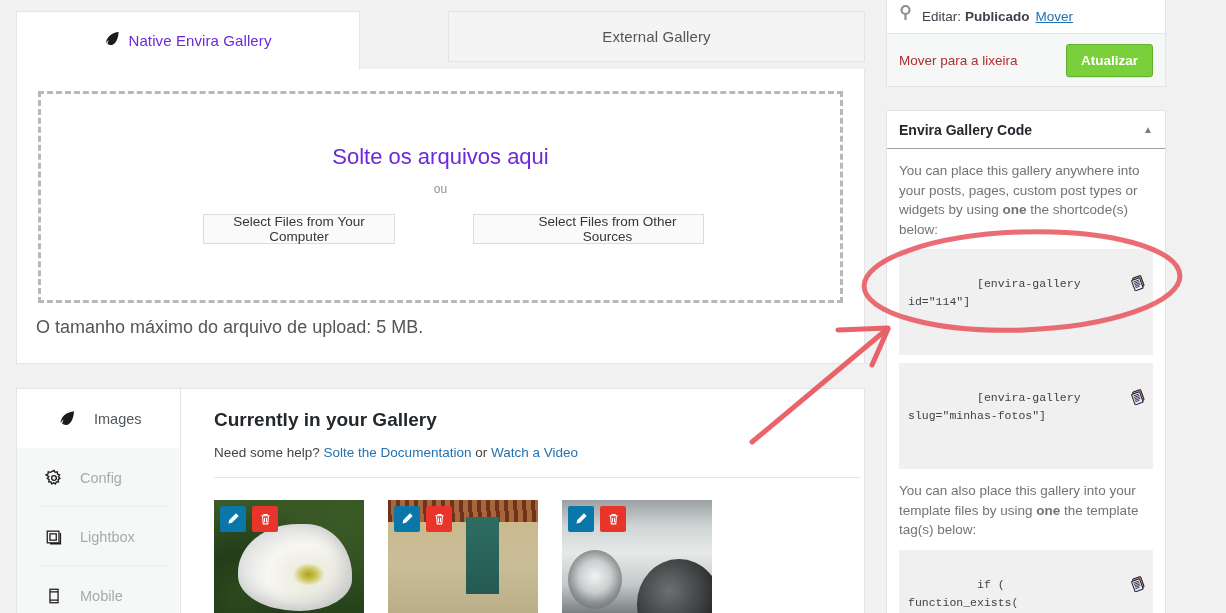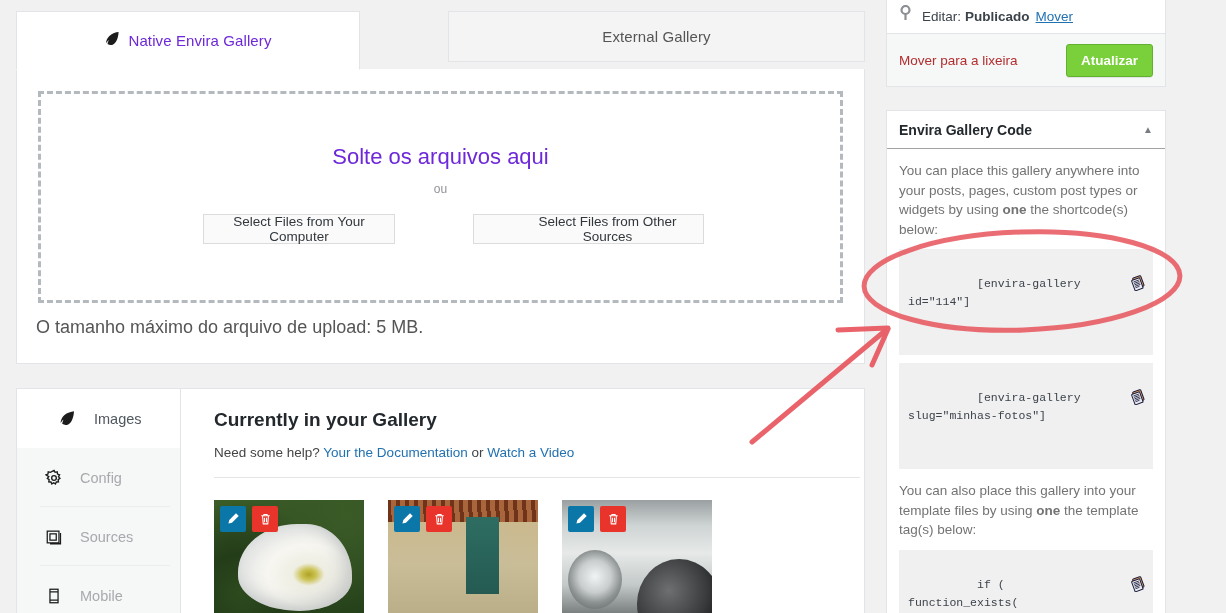--- a/index.html
+++ b/index.html
@@ -243,39 +243,39 @@
       </div>
 
       <div class="nav-item dim">
         <span class="nav-ico">
           <svg width="18" height="18" viewBox="0 0 20 20" fill="none" stroke="#1c1c1c" stroke-width="1.4">
             <rect x="2.5" y="3.5" width="13" height="13"></rect>
             <rect x="5.5" y="6.5" width="7" height="7"></rect>
             <path d="M17.2 5.6v11.9H5.6"></path>
           </svg>
         </span>
-        <span>Sources</span>
+        <span>Lightbox</span>
         <span class="nav-sep"></span>
       </div>
 
       <div class="nav-item dim">
         <span class="nav-ico">
           <svg width="18" height="18" viewBox="0 0 20 20" fill="none" stroke="#1c1c1c" stroke-width="1.4">
             <rect x="5.5" y="2.5" width="9" height="15"></rect>
             <path d="M5.5 5.5h9M5.5 14.5h9"></path>
           </svg>
         </span>
         <span>Mobile</span>
       </div>
     </div>
 
     <div id="gal-main">
       <h2 id="gal-title">Currently in your Gallery</h2>
       <div id="gal-help">
-        <span>Need some help? </span><a href="#">Your the Documentation</a><span> or </span><a href="#">Watch a Video</a>
+        <span>Need some help? </span><a href="#">Solte the Documentation</a><span> or </span><a href="#">Watch a Video</a>
       </div>
       <div id="gal-rule"></div>
 
       <div id="thumbs">
 
         <div class="thumb">
           <div class="art art1"></div>
           <div class="ops">
             <div class="op-btn op-edit">
               <svg width="14" height="14" viewBox="0 0 20 20">

